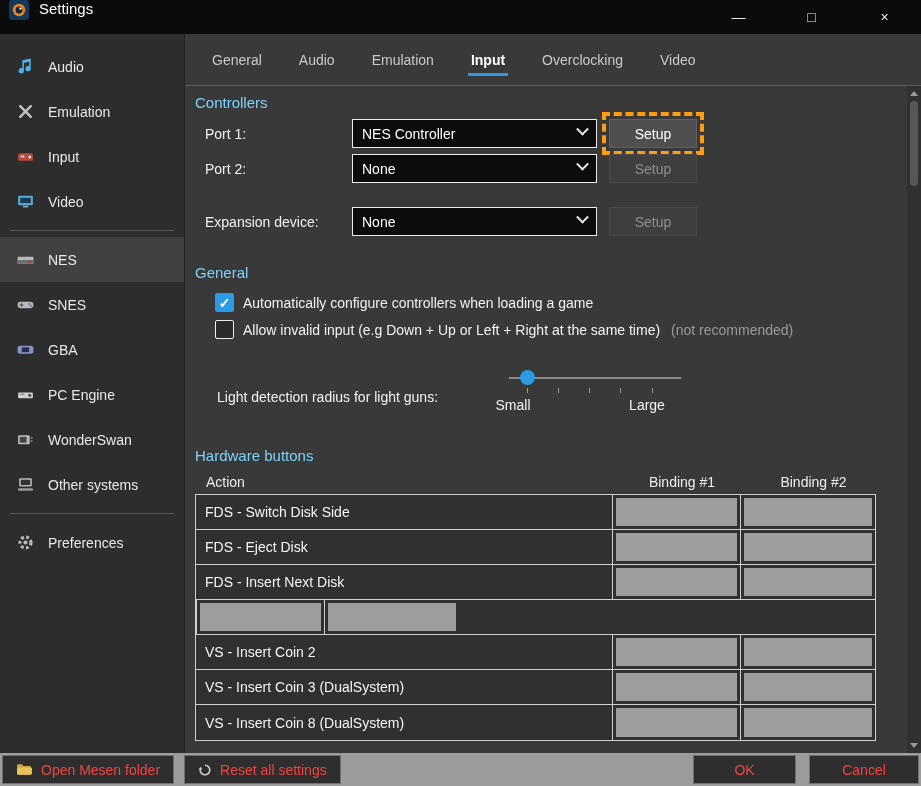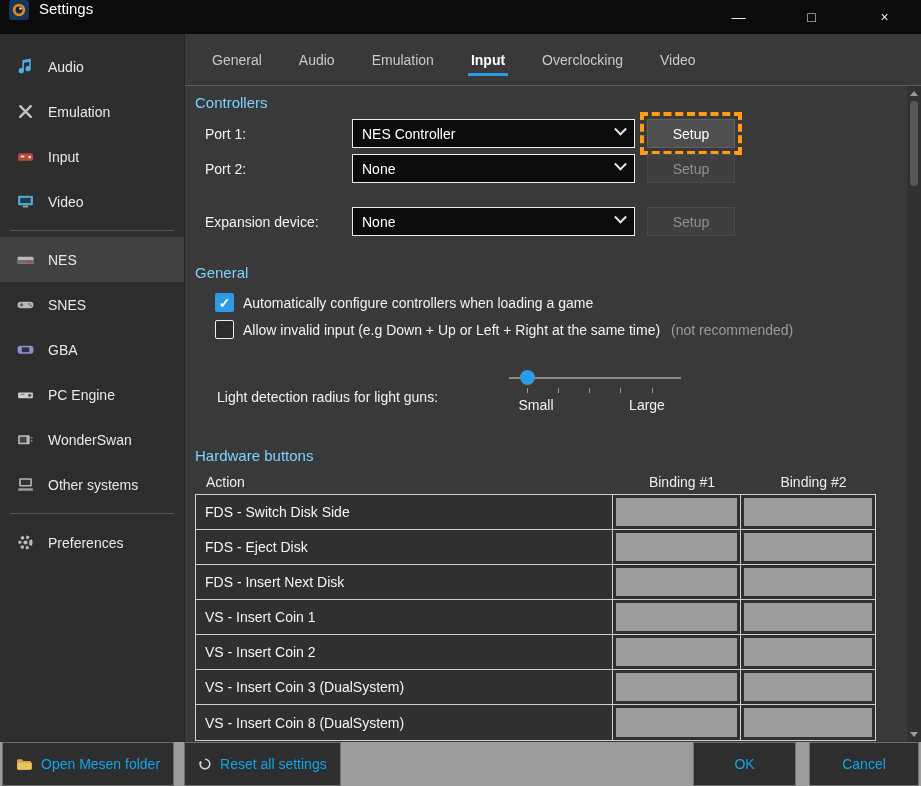--- a/index.html
+++ b/index.html
@@ -35,21 +35,21 @@
   .tab.active::after{content:"";position:absolute;left:-3px;right:-3px;bottom:9px;height:3px;background:#2b9be6}
 
   .scrollarea{position:absolute;top:52px;left:0;right:14px;bottom:0;overflow:hidden;padding:8px 0 0 10px}
 
   .sec-heading{color:#7dd3fc;font-size:15px}
   .controllers-heading{margin-bottom:8px}
 
   .ctl-row{display:flex;align-items:center;margin:0 0 6px 10px}
   .ctl-row.expansion{margin-top:24px}
   .ctl-label{width:147px;color:#f2f2f2;font-size:14px}
-  .dropdown{width:283px;height:29px;background:#0c0c0c;border:1px solid #ededed;display:flex;align-items:center;padding:0 9px;color:#fff;font-size:14px}
+  .dropdown{width:245px;height:29px;background:#0c0c0c;border:1px solid #ededed;display:flex;align-items:center;padding:0 9px;color:#fff;font-size:14px}
   .chev{margin-left:auto;width:9px;height:9px;border-right:2px solid #e8e8e8;border-bottom:2px solid #e8e8e8;transform:rotate(45deg) translate(-3px,-3px)}
   .setup-wrap{margin-left:12px;position:relative}
   .setup-btn{width:88px;height:29px;background:#4f4f4f;border:1px solid #606060;color:#fff;font-size:14px}
   .setup-btn.disabled{background:#3f3f3f;border-color:#4a4a4a;color:#8f8f8f;cursor:default}
   .focus-ring{position:absolute;left:-7px;top:-7px;right:-7px;bottom:-7px;border:4px dashed #ff9d12;pointer-events:none}
 
   .general-heading{margin-top:28px;margin-bottom:12px}
   .cb-row{display:flex;align-items:center;gap:9px;margin:0 0 8px 20px;font-size:14px;color:#f2f2f2}
   .checkbox{width:19px;height:19px;border-radius:2px;display:flex;align-items:center;justify-content:center;flex:0 0 19px}
   .checkbox.checked{background:#2b9be6;color:#fff;font-size:14px;font-weight:bold}
@@ -78,21 +78,21 @@
   .bind-btn{display:block;width:100%;height:100%;background:#9d9d9d;border:none}
 
   
   .scrollbar{position:absolute;top:52px;right:0;bottom:0;width:14px;background:#313131;display:flex;flex-direction:column;align-items:center}
   .sb-up{margin-top:5px;width:0;height:0;border-left:4px solid transparent;border-right:4px solid transparent;border-bottom:5px solid #9a9a9a}
   .sb-thumb{margin-top:5px;width:8px;height:85px;background:#575757;border-radius:4px}
   .sb-down{margin-top:auto;margin-bottom:5px;width:0;height:0;border-left:4px solid transparent;border-right:4px solid transparent;border-top:5px solid #9a9a9a}
 
   
   .footer{flex:0 0 33px;background:#9c9c9c;display:flex;align-items:center;padding:0 2px;gap:10px}
-  .f-btn{height:44px;background:#2e2e2e;border:1px solid #707070;color:#0ea5e9;font-size:14px;display:flex;align-items:center;justify-content:center;gap:8px;padding:0 13px}
+  .f-btn{height:29px;background:#2e2e2e;border:1px solid #707070;color:#ef4444;font-size:14px;display:flex;align-items:center;justify-content:center;gap:8px;padding:0 13px}
   .f-btn.ok{width:103px}
   .f-btn.cancel{width:110px;margin-left:3px}
   .f-spacer{flex:1}
 </style>
 </head>
 <body>
 
 <div class="window">
 
   <div class="titlebar">
@@ -296,21 +296,21 @@
         <div class="slider-row">
           <span class="slider-label">Light detection radius for light guns:</span>
           <div class="slider">
             <div class="slider-track"></div>
             <div class="slider-thumb"></div>
             <div class="tick" style="left:18px"></div>
             <div class="tick" style="left:49px"></div>
             <div class="tick" style="left:80px"></div>
             <div class="tick" style="left:111px"></div>
             <div class="tick" style="left:143px"></div>
-            <span class="slider-minmax" style="left:27px">Small</span>
+            <span class="slider-minmax" style="left:4px">Small</span>
             <span class="slider-minmax" style="left:138px">Large</span>
           </div>
         </div>
 
         <div class="sec-heading hw-heading">Hardware buttons</div>
 
         <div class="hw-header">
           <span class="col-action">Action</span>
           <span class="col-b1">Binding #1</span>
           <span class="col-b2">Binding #2</span>
@@ -338,21 +338,20 @@
           <div class="hw-row">
             <div class="cell-action">FDS - Insert Next Disk</div>
             <div class="cell-bind">
                 <button class="bind-btn"></button>
               </div>
             <div class="cell-bind b2">
                 <button class="bind-btn"></button>
               </div>
           </div>
           <div class="hw-row">
-            <div class="cell-action">VS - Insert Coin 1</div>
             <div class="cell-bind">
                 <button class="bind-btn"></button>
               </div>
             <div class="cell-bind b2">
                 <button class="bind-btn"></button>
               </div>
           </div>
           <div class="hw-row">
             <div class="cell-action">VS - Insert Coin 2</div>
             <div class="cell-bind">

